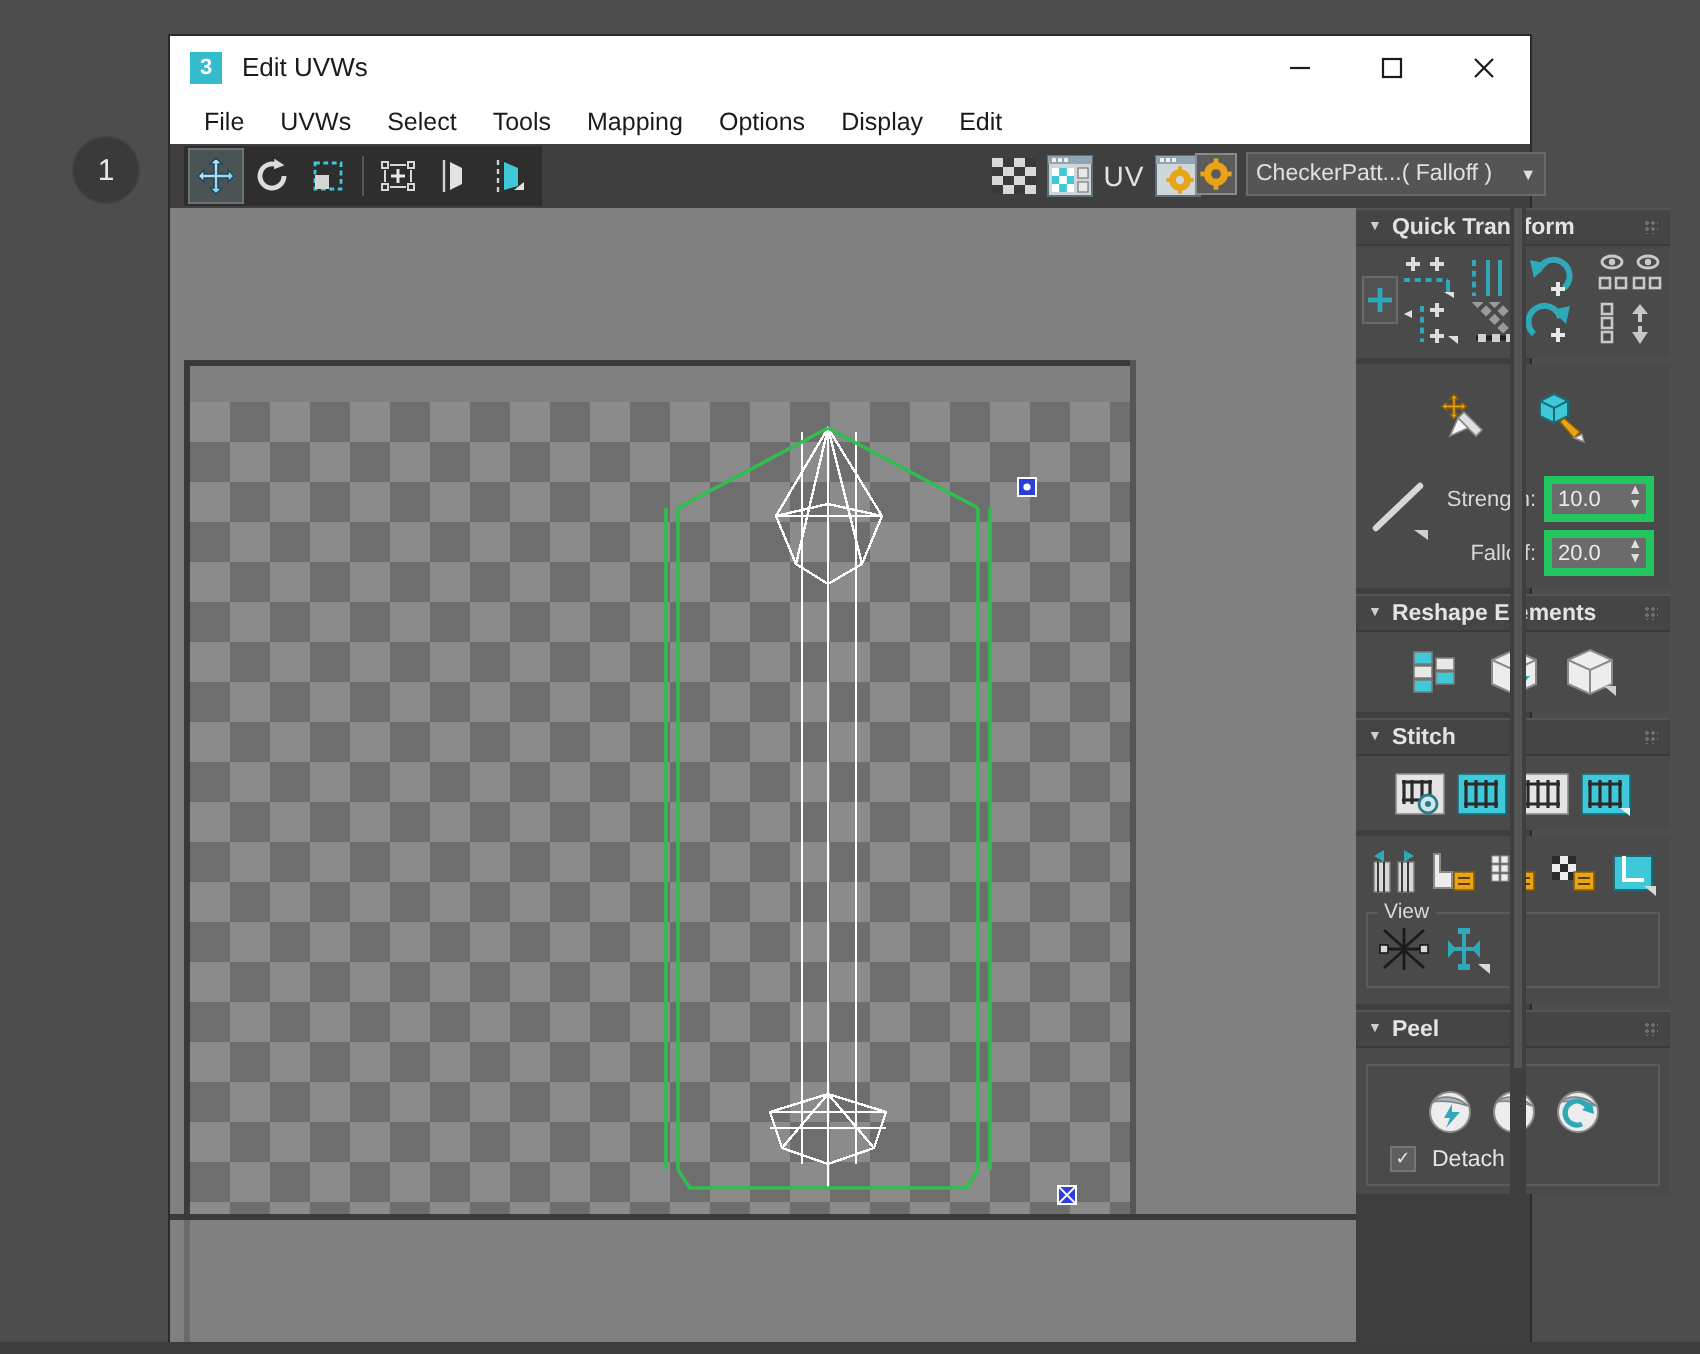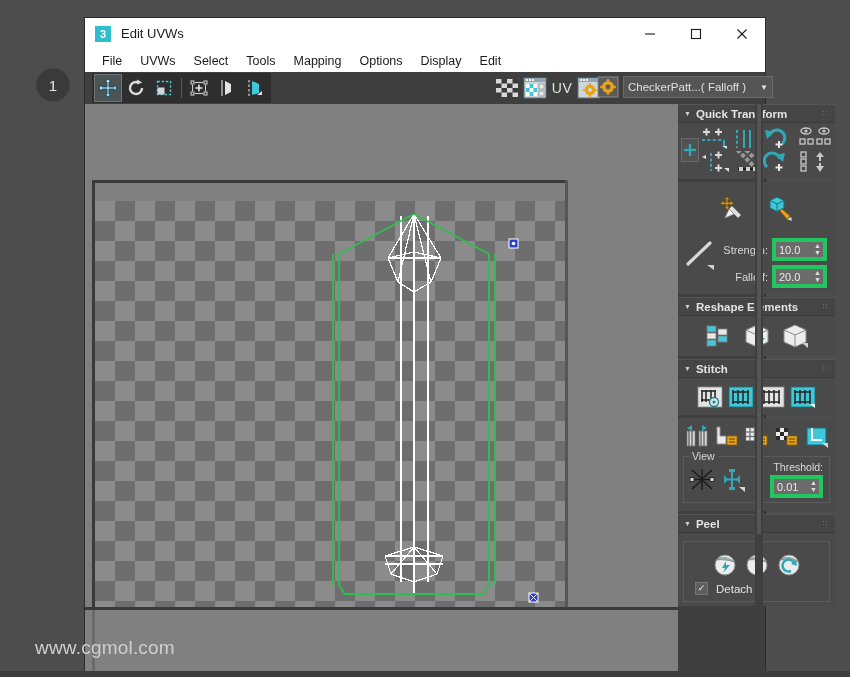--- a/index.html
+++ b/index.html
@@ -787,27 +787,20 @@
                           <polygon points="6,8 10,12.5 6,17"></polygon>
                           <polygon points="22,8 18,12.5 22,17"></polygon>
                         </g>
                       <g fill="#2fa8b8">
                           <rect x="11" y="2" width="6" height="3"></rect>
                           <rect x="11" y="20" width="6" height="3"></rect>
                         </g>
                       <polygon points="21,20 27,20 27,25" fill="#d8d8d8"></polygon>
                     </svg>
                   </div>
-                  <div style="flex:1;text-align:right;padding-right:3px;">
-                    <div style="font-size:10.5px;color:#dcdcdc;">Threshold:</div>
-                    <div class="spin" style="margin-left:auto;margin-top:2px;width:42px;">
-                      <span>0.01</span>
-                      <span class="arrows">▲<br>▼</span>
-                    </div>
-                  </div>
                 </div>
               </div>
             </div>
           </div>
 
           <div class="rollout">
             <div class="rollout-head">
               <span class="ro-tri">▼</span>
               <span class="ro-title">Peel</span>
               <span class="ro-grip"></span>
@@ -850,15 +843,14 @@
         </div>
 
         <div class="pscroll">
           <div class="thumb"></div>
         </div>
       </div>
 
     </div>
   </div>
 
-  <div class="wm">www.cgmol.com</div>
   <div class="bottom-strip"></div>
 </div>
 
 </body></html>

